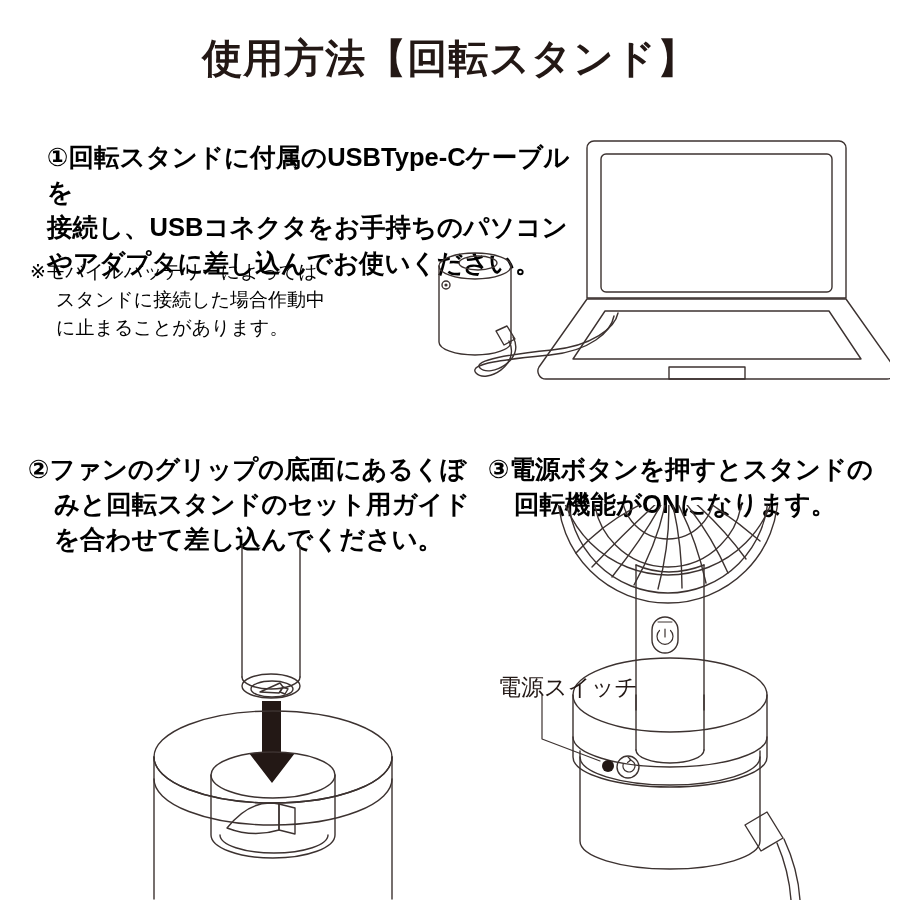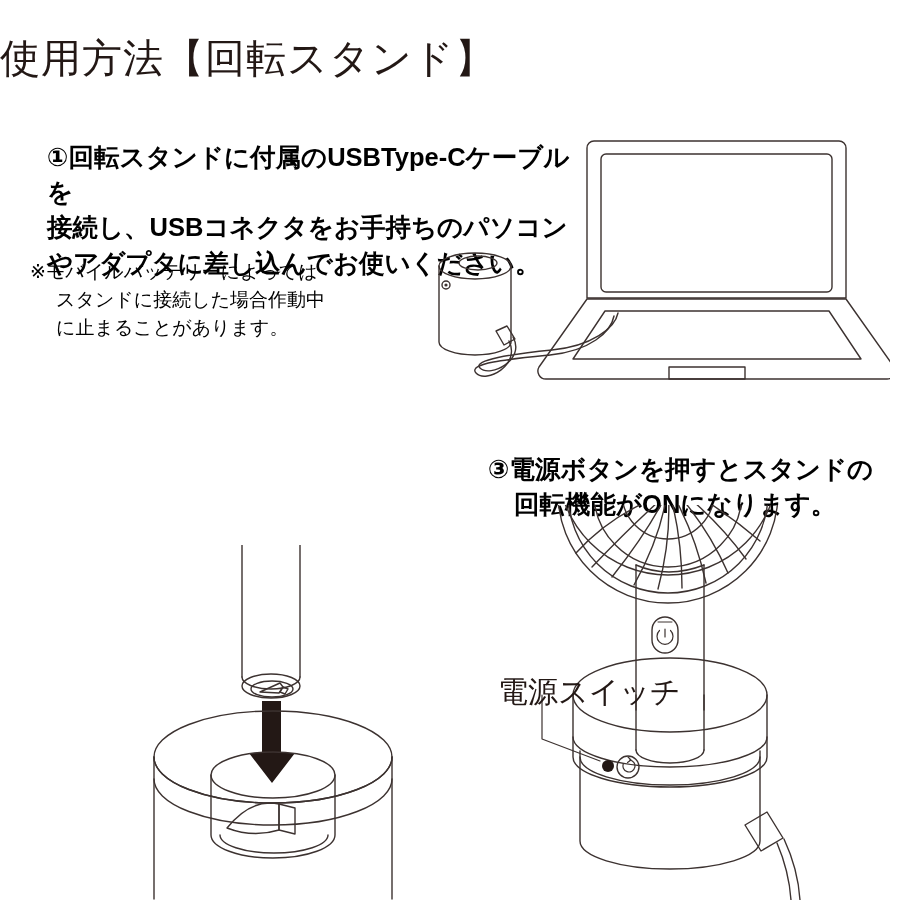--- a/index.html
+++ b/index.html
@@ -21,22 +21,23 @@
     height: 900px;
     background: #ffffff;
   }
 
   
   .title {
     position: absolute;
     top: 34px;
     left: 0;
     width: 900px;
+    text-align: center;
     font-size: 40px;
-    font-weight: normal;
+    font-weight: bold;
     letter-spacing: 1px;
     color: #231815;
     line-height: 1.2;
   }
 
   
   .step-text {
     position: absolute;
     font-weight: bold;
     color: #000000;
@@ -89,41 +90,44 @@
   #illus-insert { left: 110px; top: 545px; width: 340px; height: 355px; }
   #illus-power  { left: 480px; top: 505px; width: 420px; height: 395px; }
 
   .illus svg { display: block; }
 
   
   #switch-label {
     position: absolute;
     left: 498px;
     top: 672px;
-    font-size: 30px;
+    font-size: 23px;
     font-weight: normal;
     color: #231815;
     white-space: nowrap;
   }
 </style>
 </head>
 <body>
 
 <div id="page">
 
   <div class="title">使用方法【回転スタンド】</div>
 
   <div class="step-text hang" id="step1-text">①回転スタンドに付属のUSBType-Cケーブルを
 接続し、USBコネクタをお手持ちのパソコン
 やアダプタに差し込んでお使いください。</div>
 
   <div class="hang" id="note-text">※モバイルバッテリーによっては
 スタンドに接続した場合作動中
 に止まることがあります。</div>
 
+  <div class="step-text hang" id="step2-text">②ファンのグリップの底面にあるくぼ
+みと回転スタンドのセット用ガイド
+を合わせて差し込んでください。</div>
 
   <div class="step-text hang" id="step3-text">③電源ボタンを押すとスタンドの
 回転機能がONになります。</div>
 
   <div class="illus" id="illus-laptop">
     <svg width="470" height="270" viewBox="0 0 470 270" fill="none" stroke="#3c3230" stroke-width="1.4" stroke-linecap="round" stroke-linejoin="round">
 
       <path d="M174 13 h245 a7 7 0 0 1 7 7 v150 h-259 v-150 a7 7 0 0 1 7 -7 z"></path>
       <path d="M186 26 h221 a5 5 0 0 1 5 5 v128 a5 5 0 0 1 -5 5 h-221 a5 5 0 0 1 -5 -5 v-128 a5 5 0 0 1 5 -5 z"></path>
 

